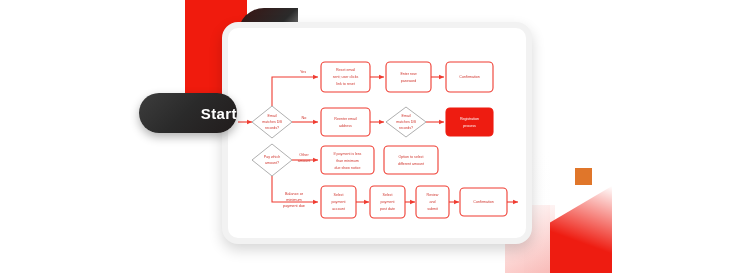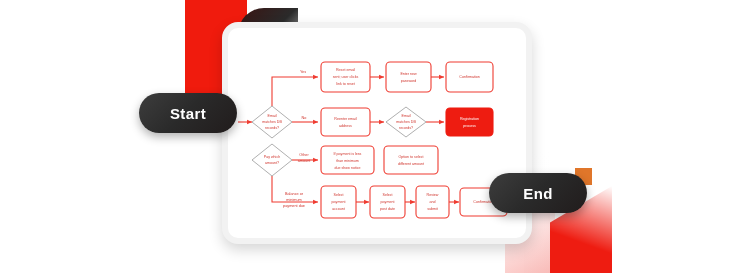--- a/index.html
+++ b/index.html
@@ -37,21 +37,21 @@
       text-anchor:middle;dominant-baseline:middle;}
   .nlabel-w{fill:#ffffff;}
   .elabel{font-size:3.8px;fill:#d0342c;font-family:"Liberation Sans",sans-serif;
       text-anchor:middle;dominant-baseline:middle;}
   .box{fill:#ffffff;stroke:#ef3b30;stroke-width:1.1;}
   .box-red{fill:#ee1c11;stroke:#ee1c11;stroke-width:1.1;}
   .dia{fill:#ffffff;stroke:#9a9a9a;stroke-width:.8;}
   .conn{stroke:#ef3b30;stroke-width:1.1;fill:none;}
 
   
-  .pill{position:absolute;display:flex;align-items:center;justify-content:center;
+  .pill{position:absolute;display:flex;align-items:center;justify-content:flex-end;
       background:linear-gradient(135deg,#3d3d3d 0%,#2a2a2a 48%,#211c1c 100%);
       border-radius:20px;color:#ffffff;font-size:15px;font-weight:bold;
       letter-spacing:.4px;box-shadow:0 4px 10px rgba(0,0,0,.30);}
   #start-pill{left:139px;top:93px;width:98px;height:40px;}
   #end-pill{left:489px;top:173px;width:98px;height:40px;}
 </style>
 </head>
 <body>
 
 <div id="stage">
@@ -196,17 +196,14 @@
 
     <g>
       <rect class="box" x="238" y="166" width="47" height="28" rx="4"></rect>
       <text class="nlabel" x="261.5" y="180">Confirmation</text>
     </g>
   </svg>
 
   <div class="pill" id="start-pill">
     <span>Start</span>
   </div>
-  <div class="pill" id="end-pill">
-    <span>End</span>
-  </div>
 
 </div>
 
 </body></html>

